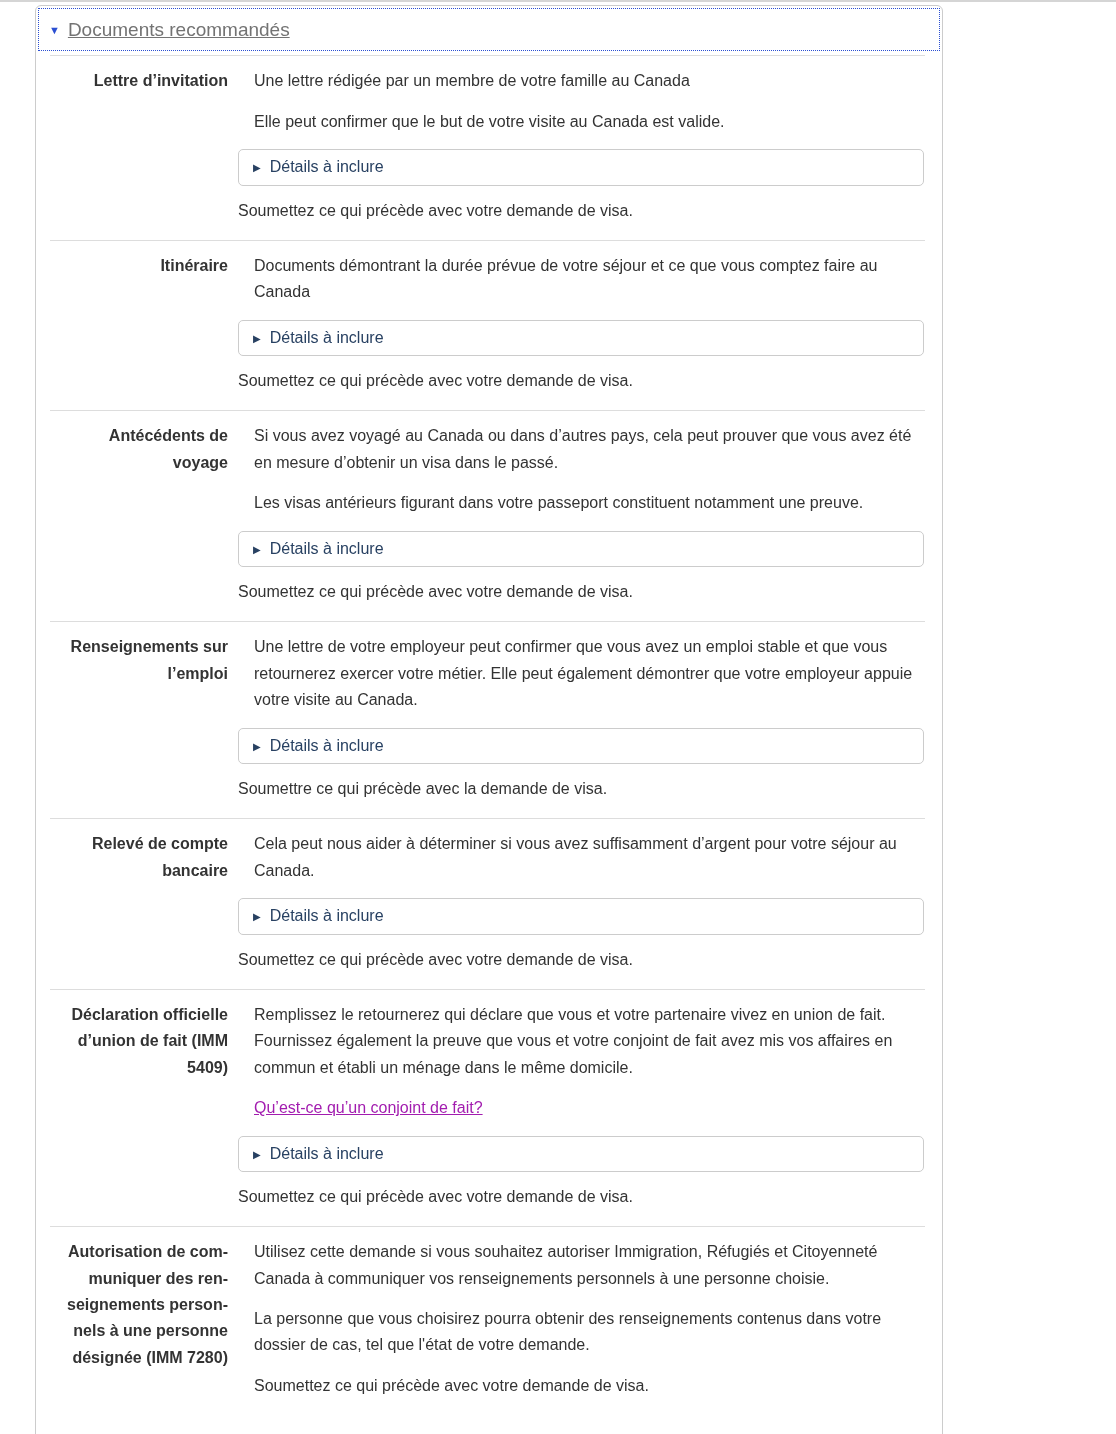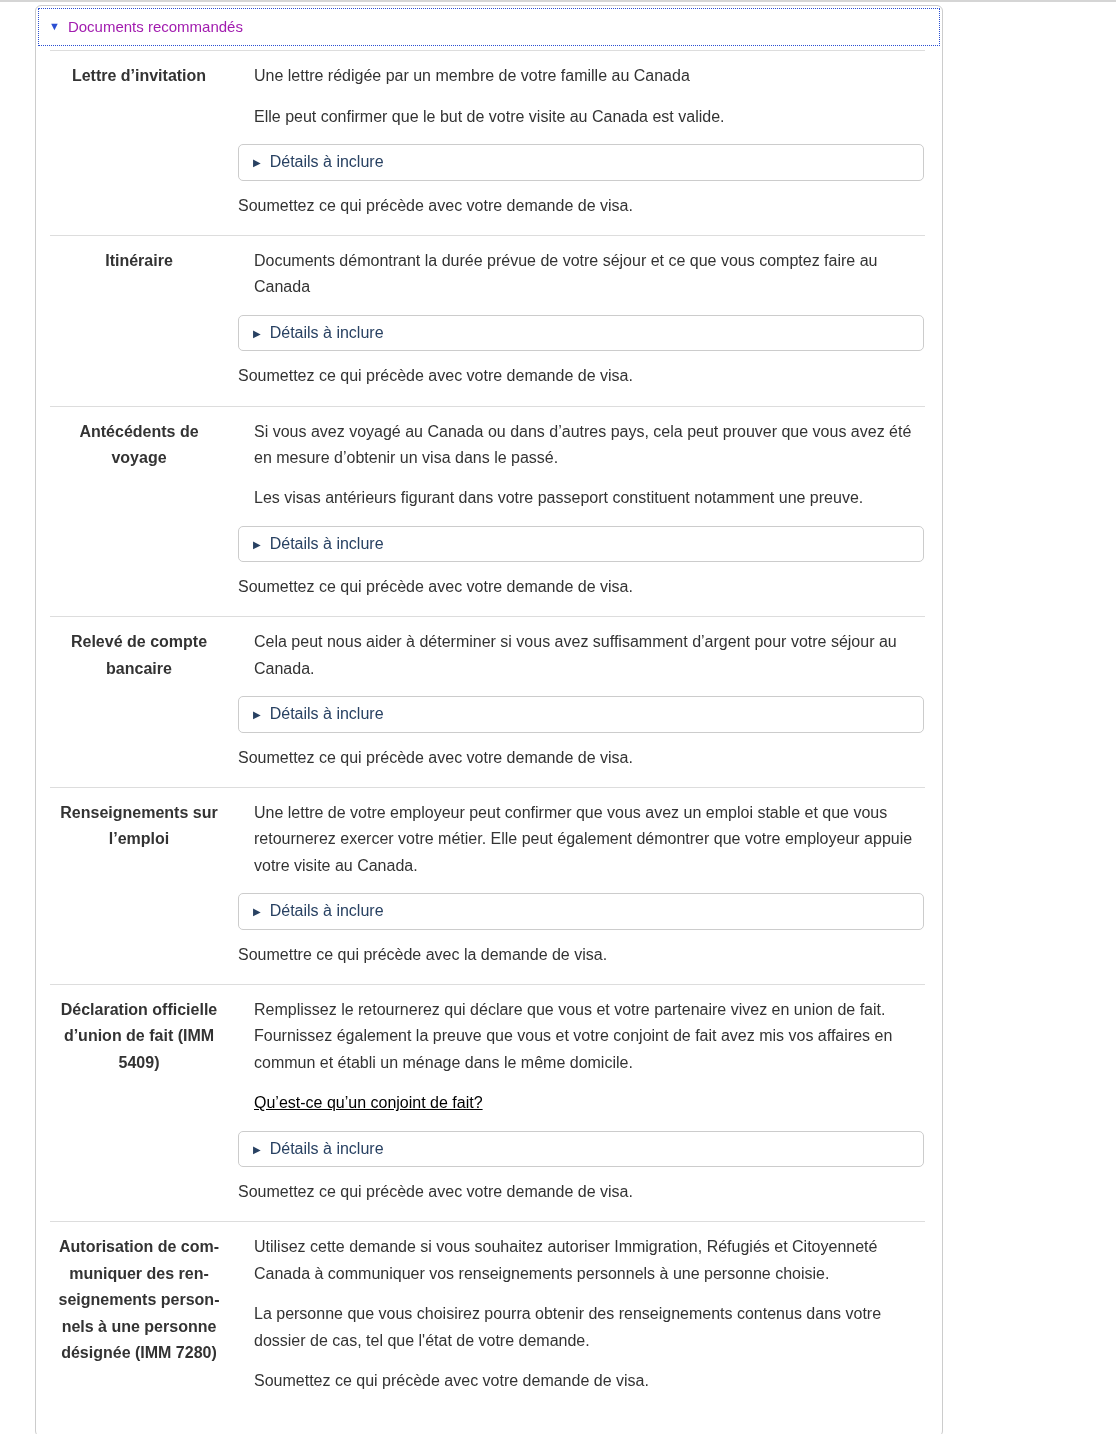--- a/index.html
+++ b/index.html
@@ -37,50 +37,51 @@
     border: 1px dotted #2b4fd2;
   }
   .doc-summary .caret-down {
     color: #2b4fd2;
     font-size: 11px;
     margin-right: 8px;
     position: relative;
     top: -2px;
   }
   .doc-summary .doc-summary-label {
-    color: #a21caf;
-    font-size: 15px;
+    color: #737373;
+    font-size: 19px;
+    text-decoration: underline;
   }
   .doc-panel-inner {
     padding: 2px 17px 26px 14px;
   }
   
   table.doc-table {
     width: 100%;
     border-collapse: collapse;
   }
   table.doc-table tr {
     border-top: 1px solid #dddddd;
   }
   table.doc-table th {
     width: 178px;
-    text-align: center;
+    text-align: right;
     vertical-align: top;
     font-weight: bold;
     padding: 12px 10px 16px 0;
   }
   table.doc-table td {
     vertical-align: top;
     padding: 12px 0 16px 0;
   }
   td p, th p { margin: 0 0 14px 16px; }
   td p:last-child { margin-bottom: 0; }
   td p.note { margin: 0; }
   a.text-link {
-    color: #000000;
+    color: #a21caf;
     text-decoration: underline;
   }
   
   details.dbox {
     border: 1px solid #cccccc;
     border-radius: 5px;
     margin: 2px 1px 12px 0;
     background: #ffffff;
   }
   details.dbox summary {
@@ -136,37 +137,37 @@
               <td>
                 <p>Si vous avez voyagé au Canada ou dans d’autres pays, cela peut prouver que vous avez été en mesure d’obtenir un visa dans le passé.</p>
                 <p>Les visas antérieurs figurant dans votre passeport constituent notamment une preuve.</p>
                 <details class="dbox">
                   <summary><span class="caret-right">▶</span><span>Détails à inclure</span></summary>
                 </details>
                 <p class="note">Soumettez ce qui précède avec votre demande de visa.</p>
               </td>
             </tr>
             <tr>
+              <th>Renseignements sur l’emploi</th>
+              <td>
+                <p>Une lettre de votre employeur peut confirmer que vous avez un emploi stable et que vous retournerez exercer votre métier. Elle peut également démontrer que votre employeur appuie votre visite au Canada.</p>
+                <details class="dbox">
+                  <summary><span class="caret-right">▶</span><span>Détails à inclure</span></summary>
+                </details>
+                <p class="note">Soumettre ce qui précède avec la demande de visa.</p>
+              </td>
+            </tr>
+            <tr>
               <th>Relevé de compte bancaire</th>
               <td>
                 <p>Cela peut nous aider à déterminer si vous avez suffisamment d’argent pour votre séjour au Canada.</p>
                 <details class="dbox">
                   <summary><span class="caret-right">▶</span><span>Détails à inclure</span></summary>
                 </details>
                 <p class="note">Soumettez ce qui précède avec votre demande de visa.</p>
-              </td>
-            </tr>
-            <tr>
-              <th>Renseignements sur l’emploi</th>
-              <td>
-                <p>Une lettre de votre employeur peut confirmer que vous avez un emploi stable et que vous retournerez exercer votre métier. Elle peut également démontrer que votre employeur appuie votre visite au Canada.</p>
-                <details class="dbox">
-                  <summary><span class="caret-right">▶</span><span>Détails à inclure</span></summary>
-                </details>
-                <p class="note">Soumettre ce qui précède avec la demande de visa.</p>
               </td>
             </tr>
             <tr>
               <th>Déclaration officielle d’union de fait (IMM 5409)</th>
               <td>
                 <p>Remplissez le retournerez qui déclare que vous et votre partenaire vivez en union de fait. Fournissez également la preuve que vous et votre conjoint de fait avez mis vos affaires en commun et établi un ménage dans le même domicile.</p>
                 <p><a href="#" class="text-link">Qu’est-ce qu’un conjoint de fait?</a></p>
                 <details class="dbox">
                   <summary><span class="caret-right">▶</span><span>Détails à inclure</span></summary>
                 </details>

